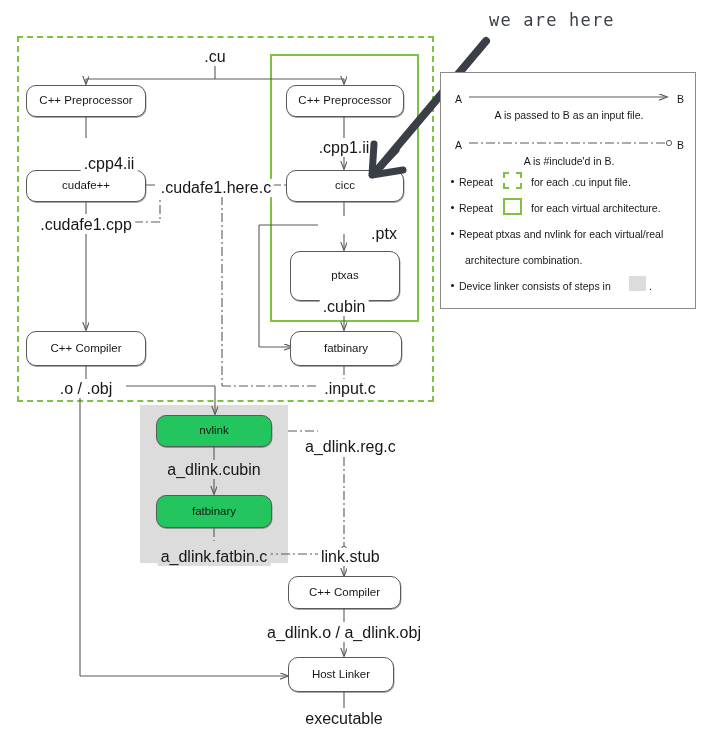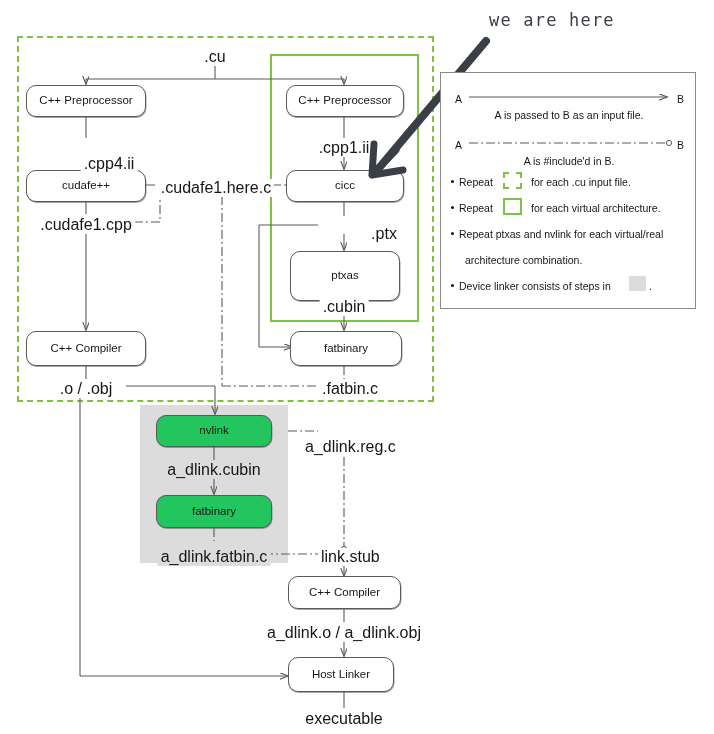--- a/index.html
+++ b/index.html
@@ -196,21 +196,21 @@
   </div>
 
   <span class="elabel c onwhite" style="left:215px;top:48px;">.cu</span>
   <span class="elabel c onwhite" style="left:86px;top:155px;margin-left:23px;">.cpp4.ii</span>
   <span class="elabel c onwhite" style="left:344px;top:139px;">.cpp1.ii</span>
   <span class="elabel c onwhite" style="left:86px;top:216px;">.cudafe1.cpp</span>
   <span class="elabel c onwhite" style="left:216px;top:179px;">.cudafe1.here.c</span>
   <span class="elabel c onwhite" style="left:344px;top:225px;margin-left:40px;">.ptx</span>
   <span class="elabel c onwhite" style="left:344px;top:298px;">.cubin</span>
   <span class="elabel c onwhite" style="left:86px;top:380px;">.o / .obj</span>
-  <span class="elabel c onwhite" style="left:350px;top:380px;">.fatbin.c</span>
+  <span class="elabel c onwhite" style="left:350px;top:380px;">.input.c</span>
   <span class="elabel l onwhite" style="left:302px;top:438px;">a_dlink.reg.c</span>
   <span class="elabel c ongray" style="left:214px;top:461px;">a_dlink.cubin</span>
   <span class="elabel c ongray" style="left:214px;top:548px;">a_dlink.fatbin.c</span>
   <span class="elabel l onwhite" style="left:318px;top:548px;">link.stub</span>
   <span class="elabel c onwhite" style="left:344px;top:624px;">a_dlink.o / a_dlink.obj</span>
   <span class="elabel c onwhite" style="left:344px;top:710px;">executable</span>
 
   <div id="legend" style="left:440px;top:72px;width:256px;height:237px;">
 
     <span class="lg-ab" style="left:14px;top:20px;">A</span>

